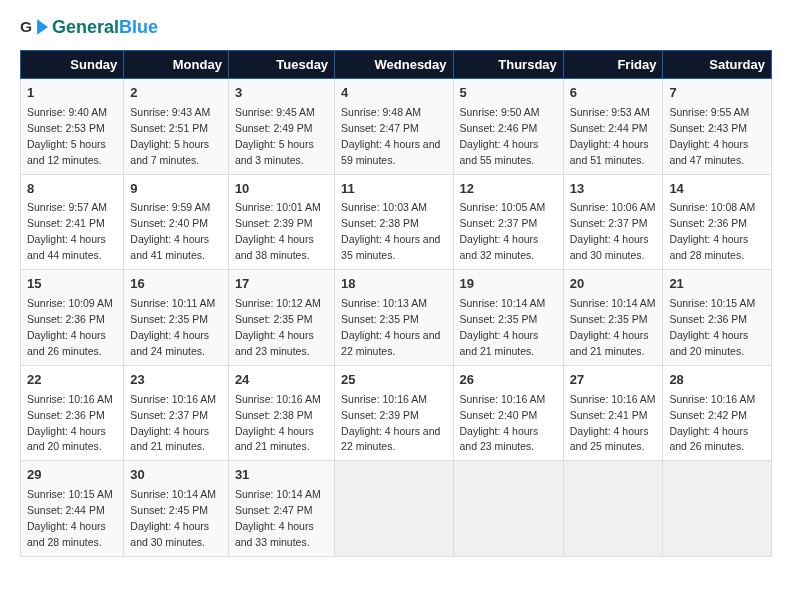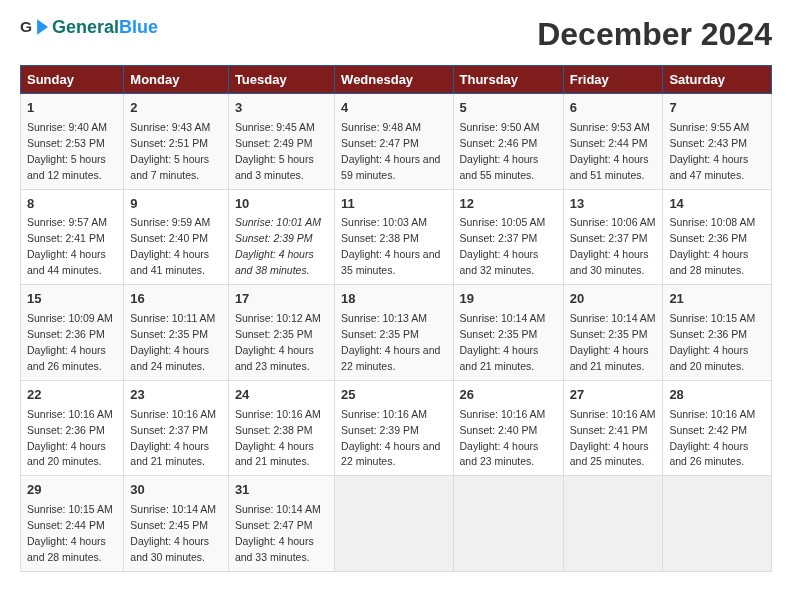--- a/index.html
+++ b/index.html
@@ -36,23 +36,23 @@
     .subtitle {
       font-size: 15px;
       color: #555;
     }
     table {
       width: 100%;
       border-collapse: collapse;
       font-size: 11px;
     }
     thead th {
-      background-color: #7f1d1d;
+      background-color: #0f172a;
       color: #fff;
-      text-align: left;
+      text-align: right;
       padding: 6px 6px;
       font-size: 13px;
       font-weight: bold;
       border: 1px solid #1a5fa0;
     }
     tbody td {
       vertical-align: top;
       padding: 5px 6px;
       border: 1px solid #ddd;
       color: #333;
@@ -86,21 +86,20 @@
   <div class="logo">
     <svg class="logo-icon" viewBox="0 0 36 28" fill="none" xmlns="http://www.w3.org/2000/svg">
       <text x="0" y="20" font-size="20" font-weight="bold" fill="#333" font-family="Arial">G</text>
       <polygon points="22,4 36,14 22,24" fill="#2196F3"></polygon>
     </svg>
     <span>
       <span style="font-size:18px;font-weight:bold;color:#0f766e;">General</span><span style="font-size:18px;font-weight:bold;color:#2196F3;">Blue</span>
     </span>
   </div>
   <div class="title-area">
-    <div class="main-title">December 2024</div>
   </div>
 </div>
 
 <table>
   <thead>
     <tr>
     <th>Sunday</th>
         <th>Monday</th>
         <th>Tuesday</th>
         <th>Wednesday</th>
@@ -133,21 +132,21 @@
 Sunset: 2:43 PM
 Daylight: 4 hours and 47 minutes.</span></td>
       </tr>
       <tr>
         <td><span class="day-number">8</span><span class="day-info" style="white-space: pre-line;">Sunrise: 9:57 AM
 Sunset: 2:41 PM
 Daylight: 4 hours and 44 minutes.</span></td>
         <td><span class="day-number">9</span><span class="day-info" style="white-space: pre-line;">Sunrise: 9:59 AM
 Sunset: 2:40 PM
 Daylight: 4 hours and 41 minutes.</span></td>
-        <td><span class="day-number">10</span><span class="day-info" style="white-space: pre-line; font-style: italic;">Sunrise: 10:01 AM
+        <td><span class="day-number">10</span><span class="day-info" style="white-space: pre-line;">Sunrise: 10:01 AM
 Sunset: 2:39 PM
 Daylight: 4 hours and 38 minutes.</span></td>
         <td><span class="day-number">11</span><span class="day-info" style="white-space: pre-line;">Sunrise: 10:03 AM
 Sunset: 2:38 PM
 Daylight: 4 hours and 35 minutes.</span></td>
         <td><span class="day-number">12</span><span class="day-info" style="white-space: pre-line;">Sunrise: 10:05 AM
 Sunset: 2:37 PM
 Daylight: 4 hours and 32 minutes.</span></td>
         <td><span class="day-number">13</span><span class="day-info" style="white-space: pre-line;">Sunrise: 10:06 AM
 Sunset: 2:37 PM

